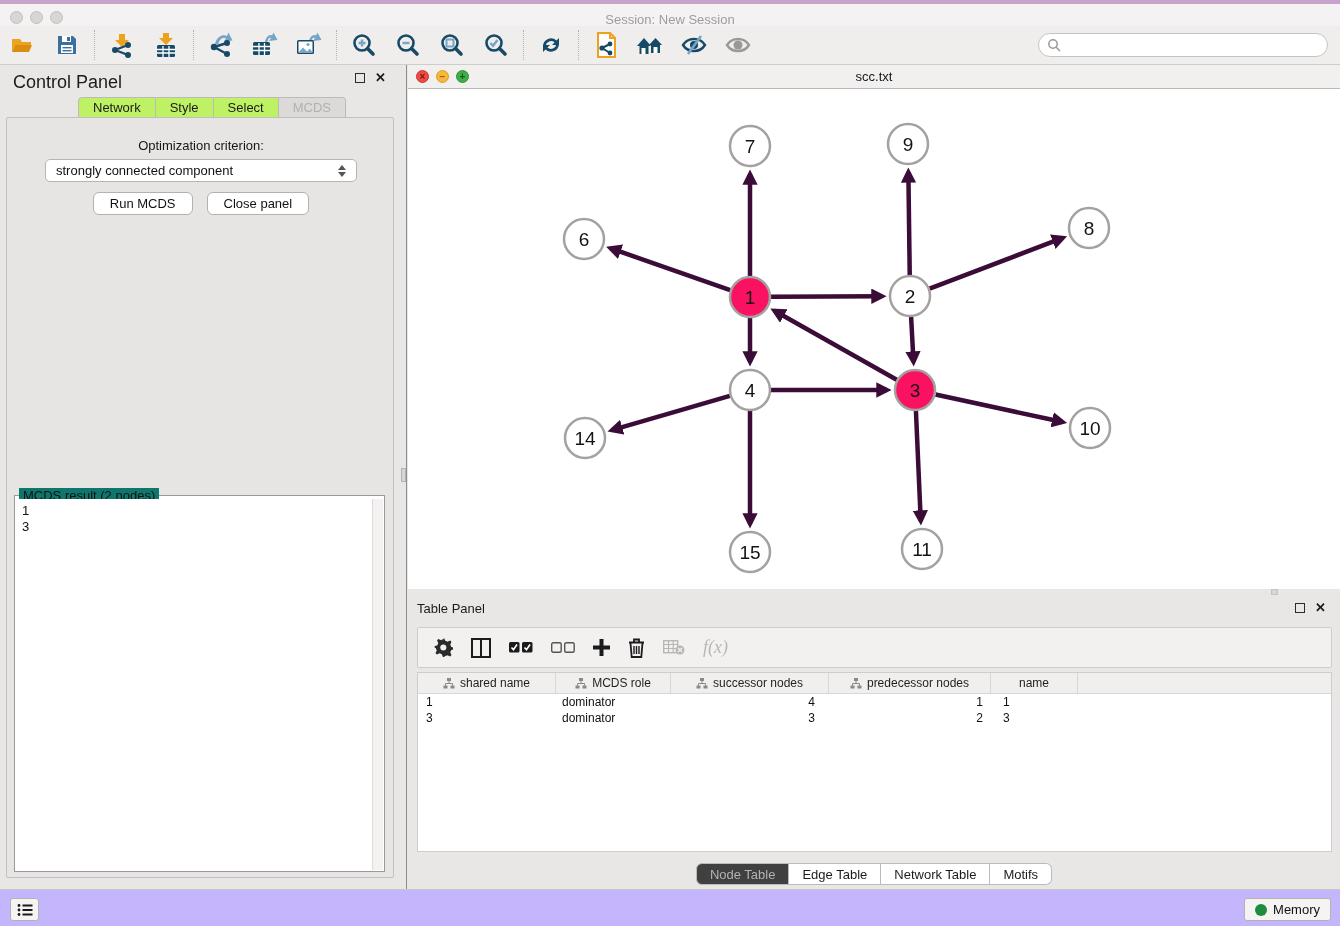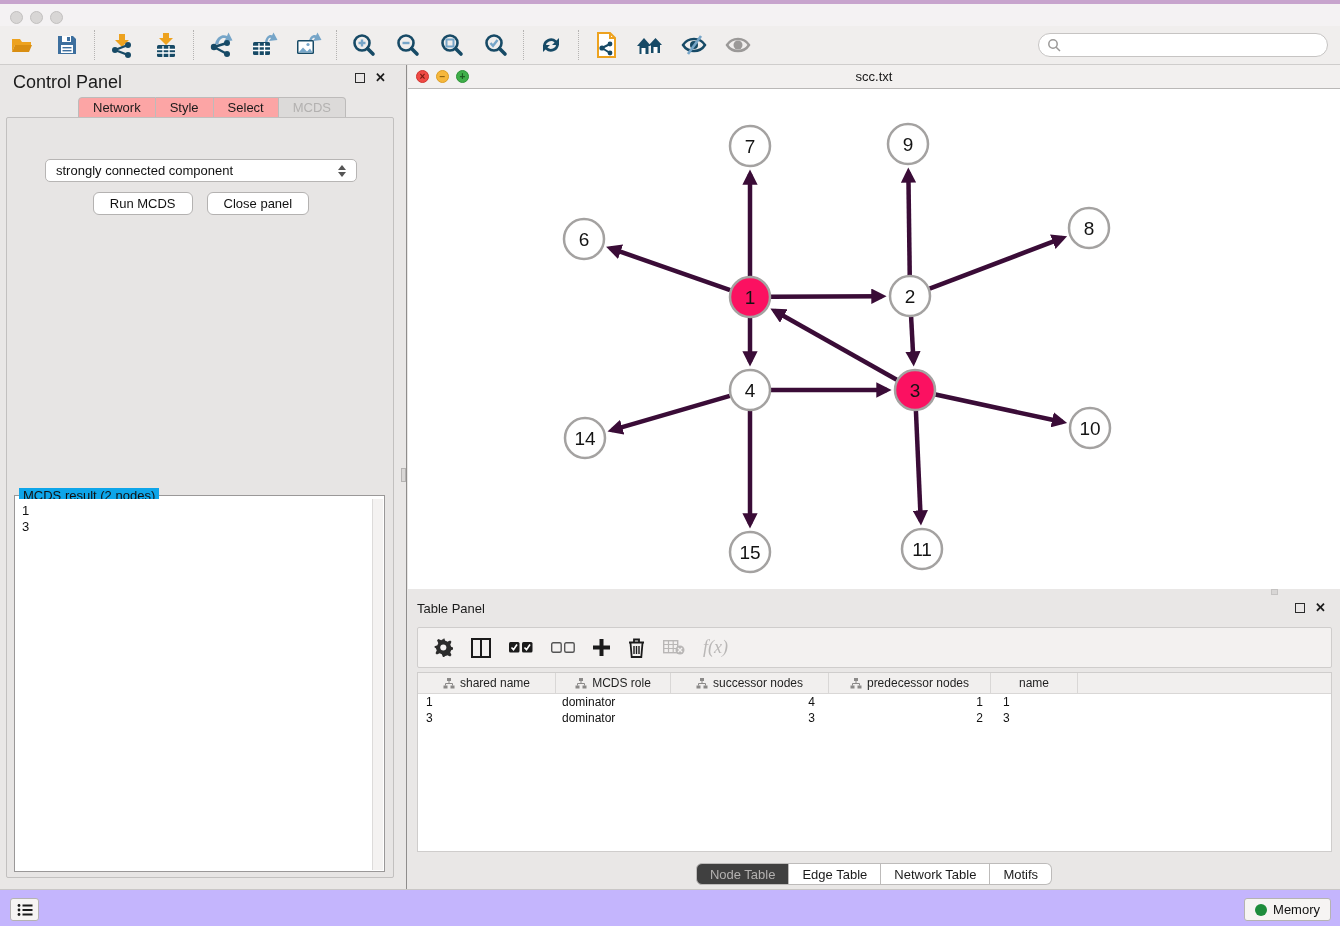--- a/index.html
+++ b/index.html
@@ -21,34 +21,34 @@
   .search-wrap { position:absolute; right:12px; top:33px; width:290px; height:24px; background:#fff; border:1px solid #c6c4c3; border-radius:12px; display:flex; align-items:center; padding-left:8px; }
   .search-wrap input { border:none; outline:none; flex:1; height:18px; font-size:13px; background:transparent; }
 
   
   .control-panel { left:0; top:65px; width:400px; height:824px; background:#e9e7e6; }
   .cp-title { left:13px; top:7px; font-size:18px; color:#1b1b1b; }
   .panel-btns { position:absolute; right:14px; top:8px; display:flex; gap:10px; align-items:center; }
   .float-glyph { width:10px; height:10px; border:1.5px solid #2b2b2b; background:transparent; }
   .close-glyph { font-size:13px; font-weight:bold; color:#1b1b1b; line-height:10px; }
   .cp-tabs { position:absolute; left:78px; top:32px; display:flex; }
-  .tab { height:21px; padding:0 14px; font-size:13px; background:#fca5a5; border:1px solid #bdbbba; border-left:none; display:flex; align-items:center; color:#1b1b1b; }
+  .tab { height:21px; padding:0 14px; font-size:13px; background:#bef264; border:1px solid #bdbbba; border-left:none; display:flex; align-items:center; color:#1b1b1b; }
   .tab:first-child { border-left:1px solid #bdbbba; border-radius:4px 0 0 0; }
   .tab.sel-gray { background:#dcdad9; color:#b3b1b0; border-radius:0 4px 0 0; }
   .cp-content { left:6px; top:52px; width:388px; height:761px; background:#e7e5e4; border:1px solid #c2c0bf; border-radius:2px; }
   .opt-label { left:0; top:20px; width:388px; text-align:center; font-size:13px; color:#161616; }
   .criterion { left:38px; top:41px; width:312px; height:23px; background:#fff; border:1px solid #b7b5b4; border-radius:5px; display:flex; align-items:center; padding:0 10px; font-size:13px; color:#111; }
   .criterion .chev { margin-left:auto; display:flex; flex-direction:column; gap:2px; }
   .criterion .chev i { width:0; height:0; border-left:4px solid transparent; border-right:4px solid transparent; display:block; }
   .criterion .chev .up { border-bottom:5px solid #555; }
   .criterion .chev .dn { border-top:5px solid #555; }
   .cp-buttons { left:0; top:74px; width:388px; display:flex; justify-content:center; gap:14px; }
   .btn { height:23px; background:#fff; border:1px solid #b4b2b1; border-radius:6px; font-size:13px; color:#111; padding:0 16px; display:flex; align-items:center; }
   .result-group { left:7px; top:377px; width:371px; height:377px; border:1px solid #9a9898; background:#fff; }
-  .result-title { position:absolute; left:4px; top:-8px; background:#0ea5e9; padding:0 4px; font-size:13px; color:#111; }
+  .result-title { position:absolute; left:4px; top:-8px; background:#0f766e; padding:0 4px; font-size:13px; color:#111; }
   .result-area { position:absolute; left:1px; top:3px; right:12px; bottom:1px; background:#fff; font-size:13px; color:#111; padding:4px 0 0 6px; line-height:16px; }
   .result-scroll { position:absolute; top:3px; right:1px; width:11px; bottom:1px; background:#f4f2f1; border-left:1px solid #dddbda; }
 
   
   .v-split { left:400px; top:65px; width:7px; height:824px; background:#e9e7e6; border-right:1px solid #8f8d8c; }
   .v-handle { position:absolute; left:1px; top:403px; width:5px; height:14px; background:#d8d6d5; border:1px solid #b5b3b2; }
   .h-handle { left:863px; top:524px; width:7px; height:6px; background:#d8d6d5; border:1px solid #c5c3c2; }
 
   
   .right-col { left:408px; top:65px; width:932px; height:824px; }
@@ -89,20 +89,21 @@
 </head>
 <body>
 
 <div class="abs purple-strip"></div>
 <div class="abs titlebar">
   <div class="abs traffic">
     <span class="dot"></span>
     <span class="dot"></span>
     <span class="dot"></span>
   </div>
+  <div class="abs win-title">Session: New Session</div>
 </div>
 
 <div class="abs main-toolbar">
   <span class="tb-icon" style="margin-left:8px;">
     <svg width="26" height="24" viewBox="0 0 26 24">
       <path d="M2 6 h8 l2 3 h9 v3 H5 L2 19 z" fill="#eda21f"></path>
       <path d="M2 6 v13 l3 -7 h17 l-3 7 H2" fill="#d98e12"></path>
     </svg>
   </span>
   <span class="tb-icon">
@@ -245,20 +246,21 @@
     <span class="float-glyph"></span>
     <span class="close-glyph">✕</span>
   </div>
   <div class="cp-tabs">
     <span class="tab">Network</span>
     <span class="tab">Style</span>
     <span class="tab">Select</span>
     <span class="tab sel-gray">MCDS</span>
   </div>
   <div class="abs cp-content">
+    <div class="abs opt-label">Optimization criterion:</div>
     <div class="abs cp-buttons">
       <span class="btn">Run MCDS</span>
       <span class="btn">Close panel</span>
     </div>
     <div class="abs criterion">
       <span>strongly connected component</span>
       <span class="chev">
           <i class="up"></i>
           <i class="dn"></i>
         </span>

